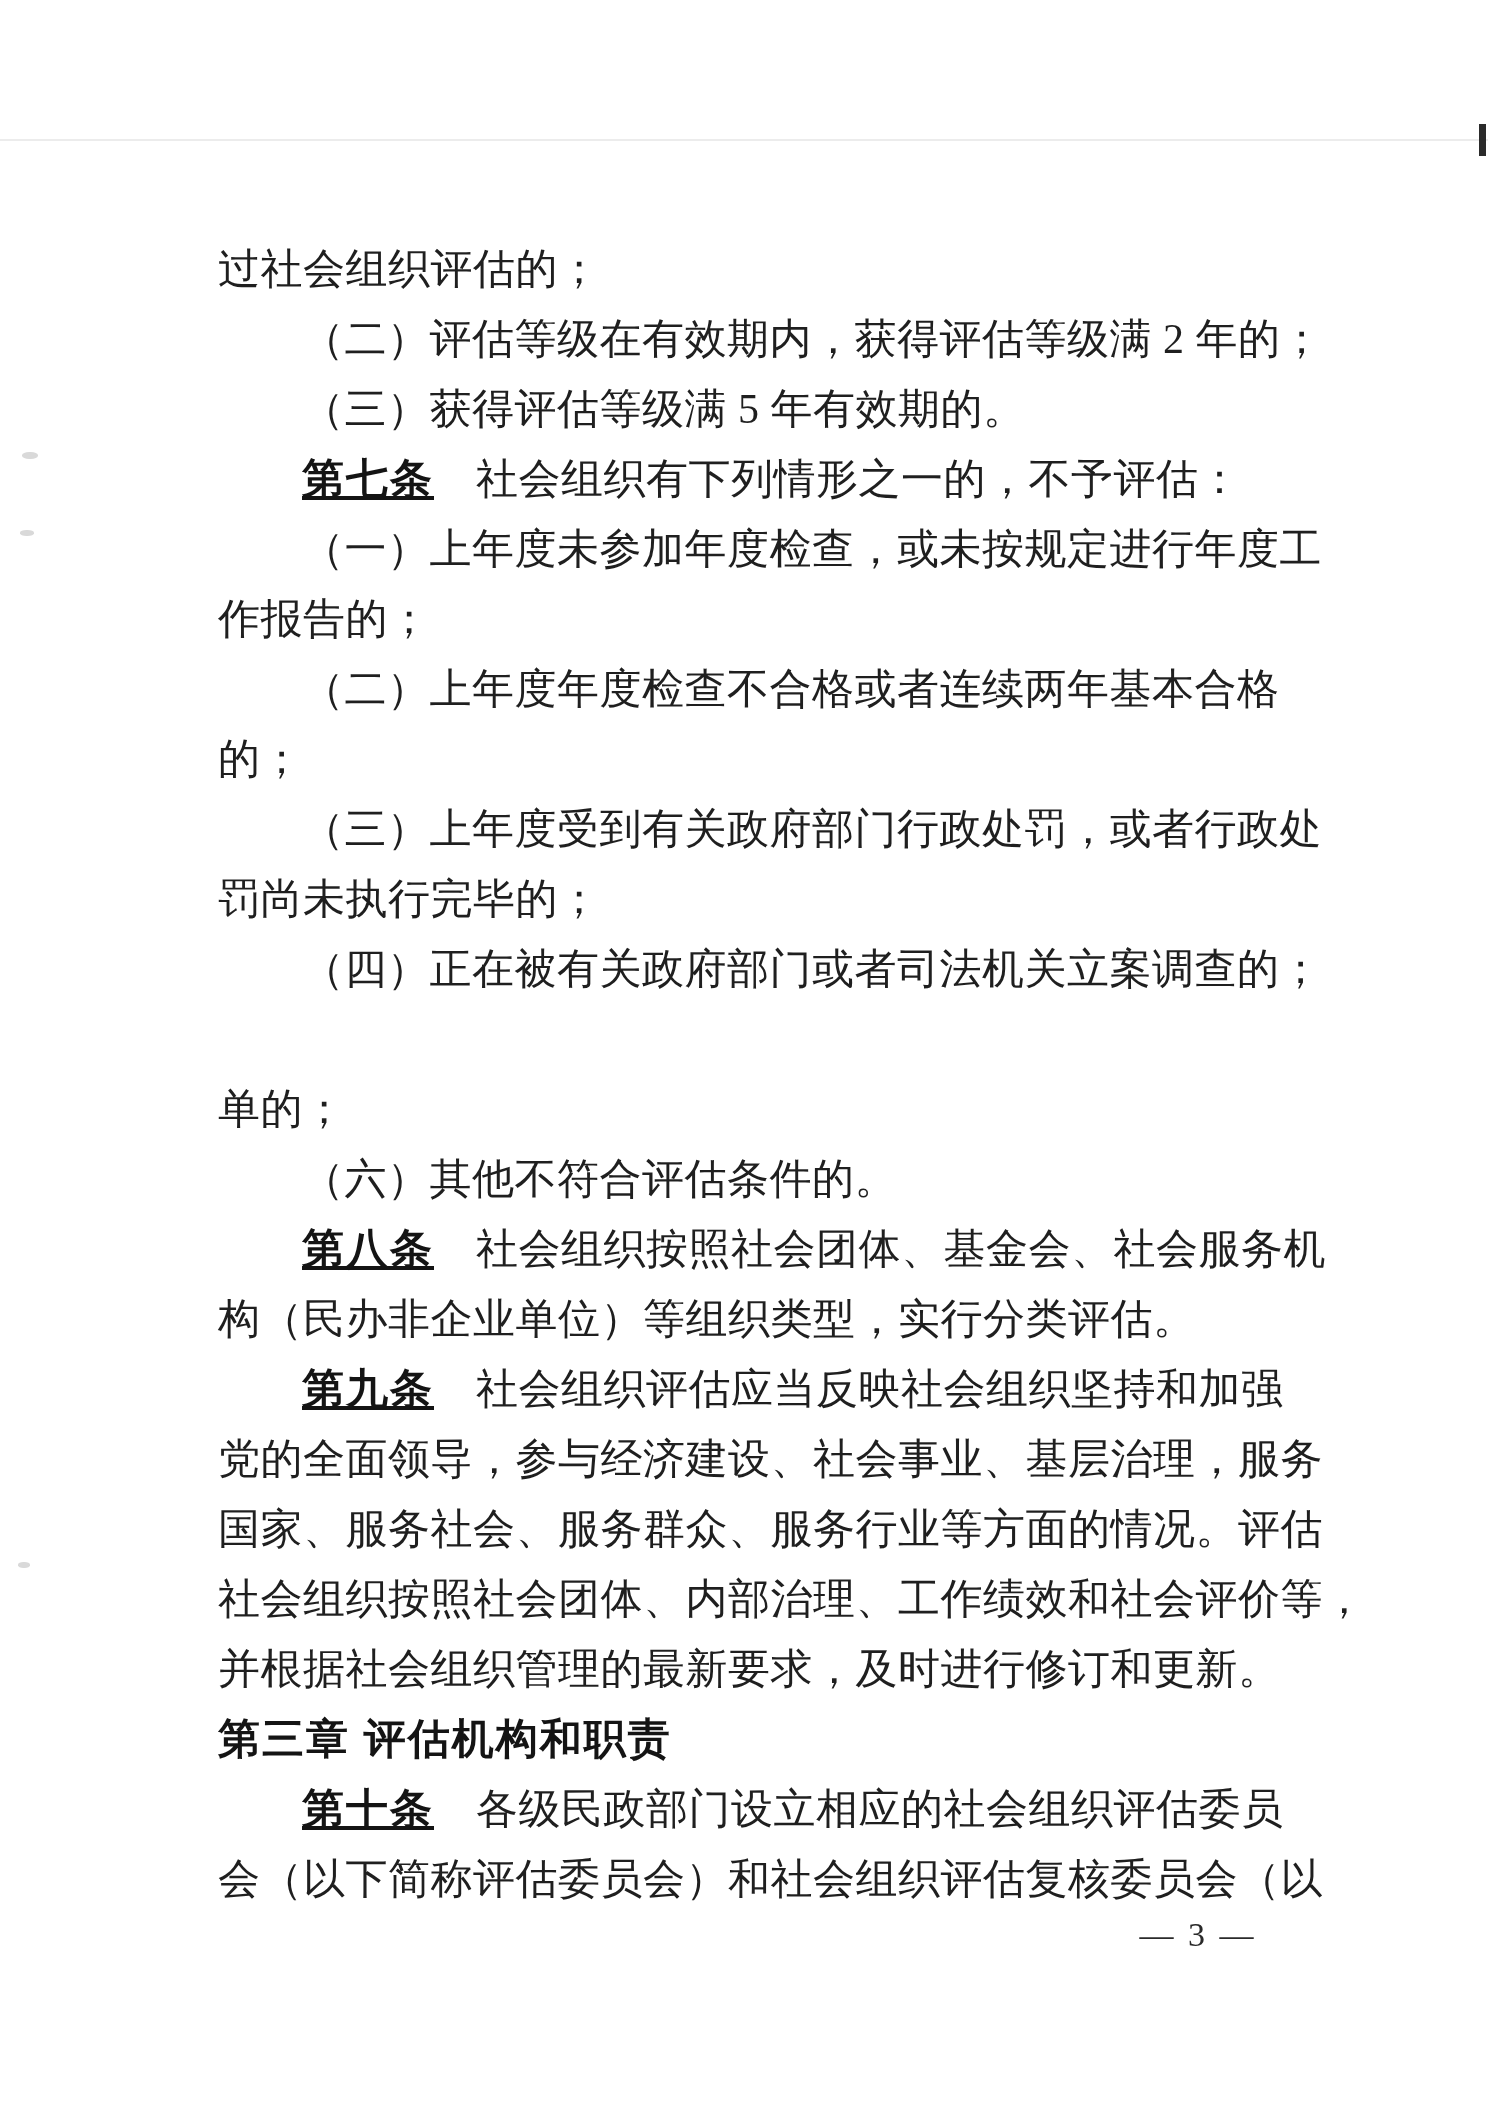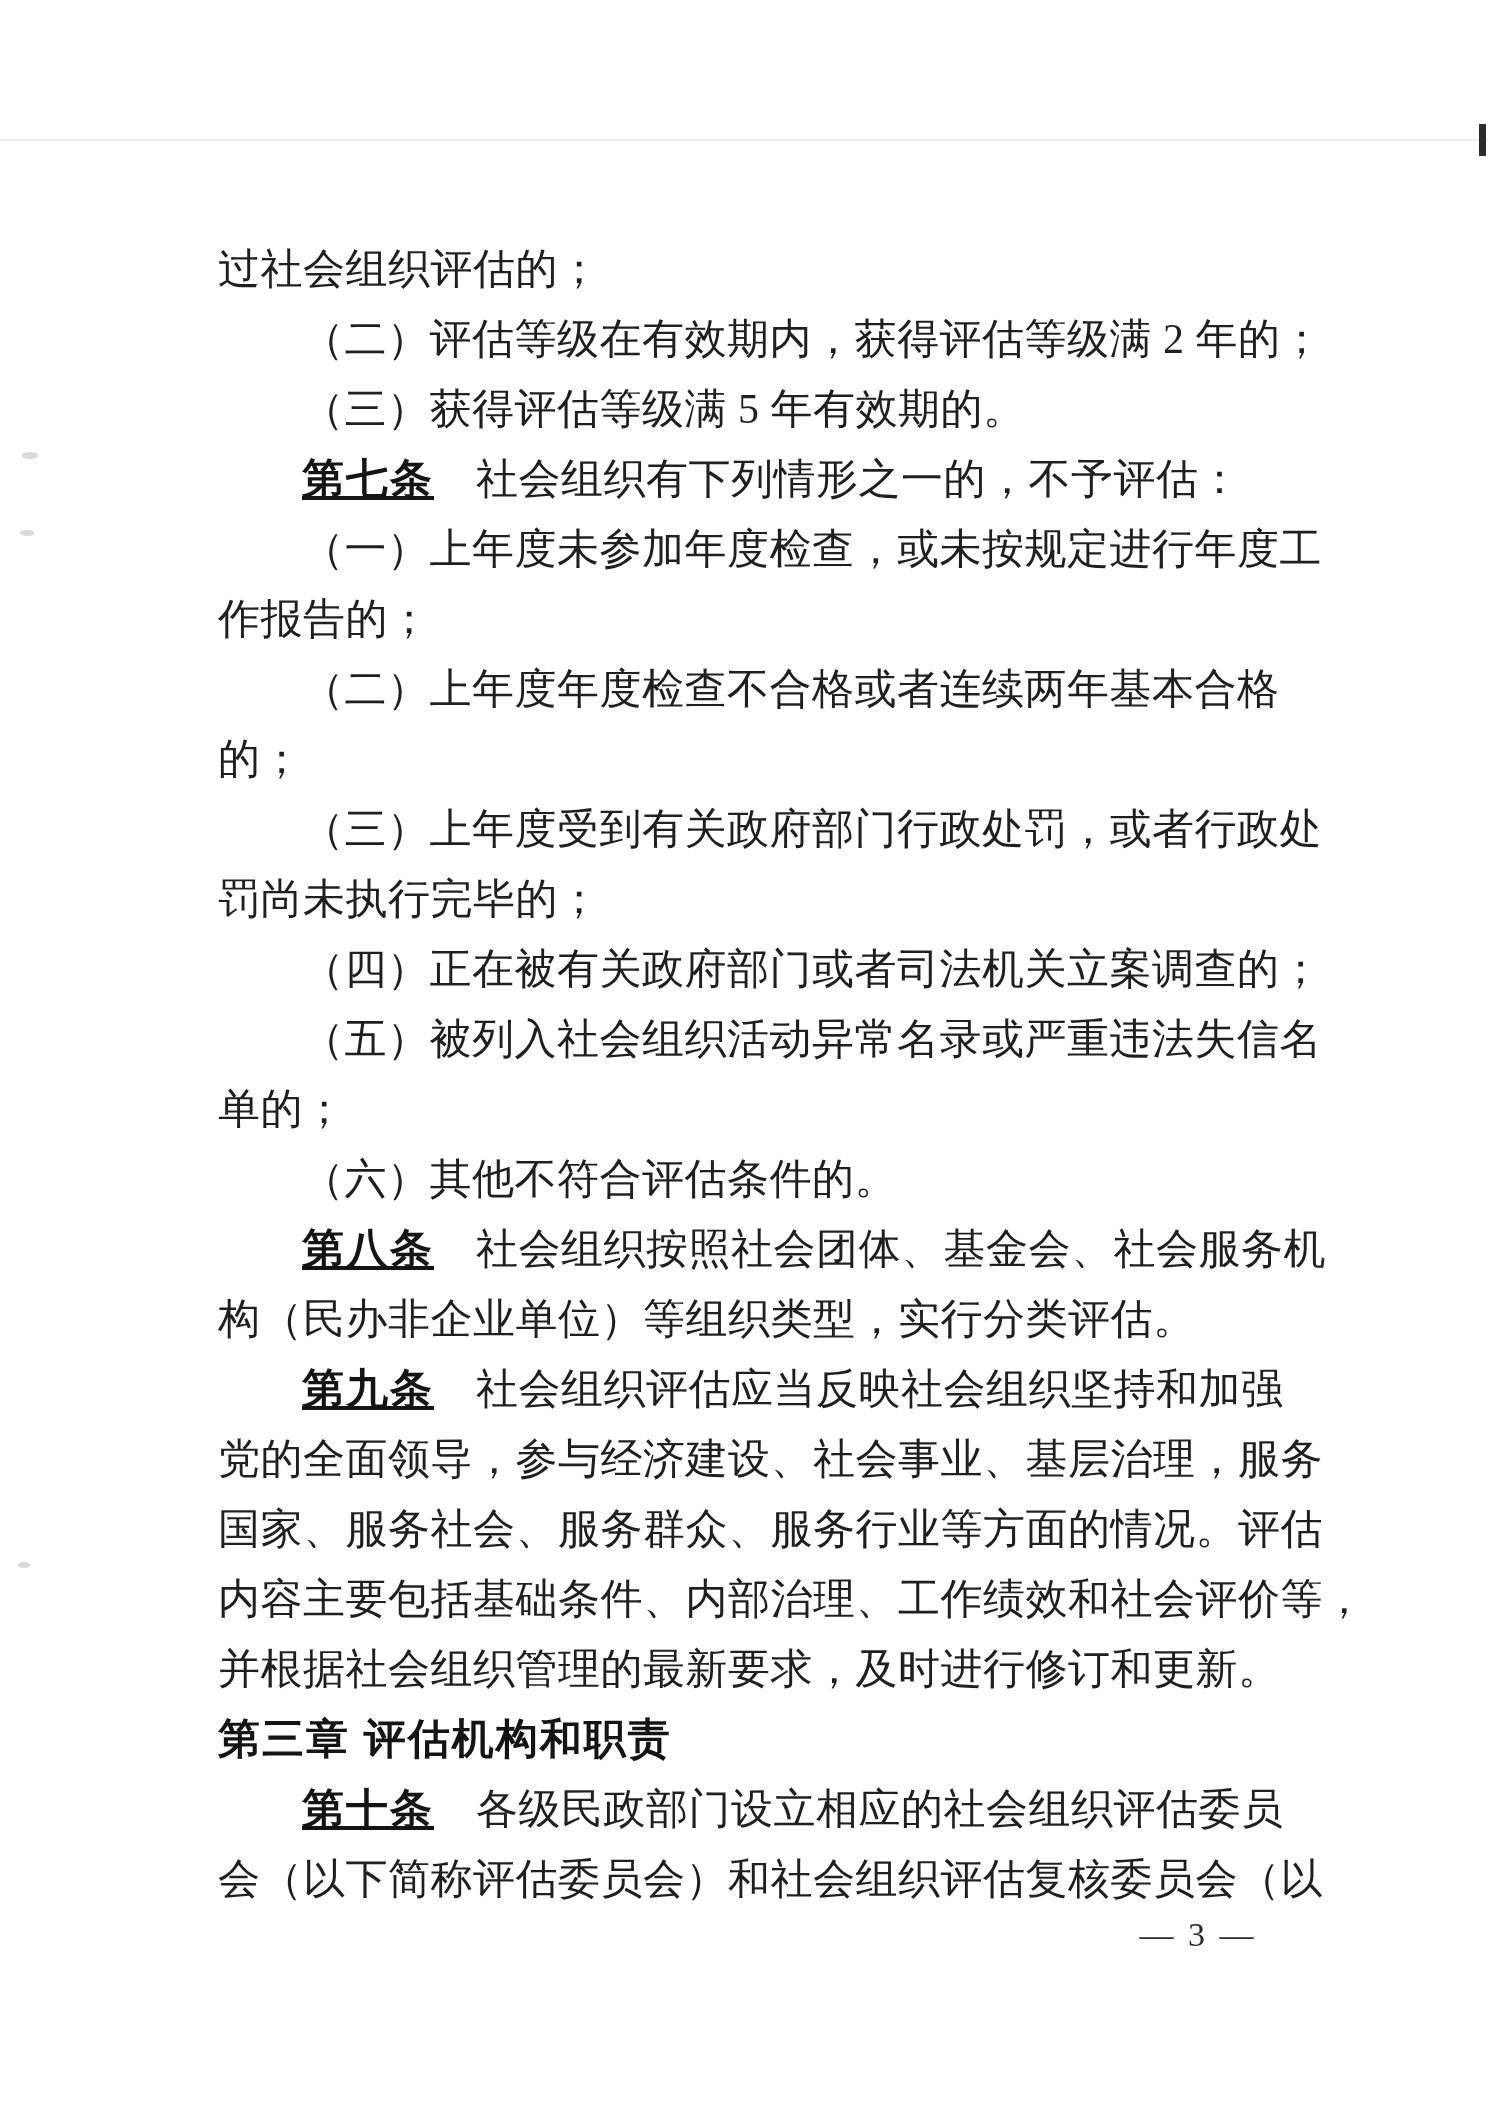--- a/index.html
+++ b/index.html
@@ -99,37 +99,36 @@
   <div class="line indent" style="top:665px"><span>（二）上年度年度检查不合格或者连续两年基本合格</span></div>
 
   <div class="line" style="top:735px"><span>的；</span></div>
 
   <div class="line indent" style="top:805px"><span>（三）上年度受到有关政府部门行政处罚，或者行政处</span></div>
 
   <div class="line" style="top:875px"><span>罚尚未执行完毕的；</span></div>
 
   <div class="line indent" style="top:945px"><span>（四）正在被有关政府部门或者司法机关立案调查的；</span></div>
 
-  <div class="line indent" style="top:1015px"><span>（五）被列入社会组织活动异常名录或严重违法失信名</span></div>
 
   <div class="line" style="top:1085px"><span>单的；</span></div>
 
   <div class="line indent" style="top:1155px"><span>（六）其他不符合评估条件的。</span></div>
 
   <div class="line indent" style="top:1225px"><span class="lead">第八条</span><span>社会组织按照社会团体、基金会、社会服务机</span></div>
 
   <div class="line" style="top:1295px"><span>构（民办非企业单位）等组织类型，实行分类评估。</span></div>
 
   <div class="line indent" style="top:1365px"><span class="lead">第九条</span><span>社会组织评估应当反映社会组织坚持和加强</span></div>
 
   <div class="line" style="top:1435px"><span>党的全面领导，参与经济建设、社会事业、基层治理，服务</span></div>
 
   <div class="line" style="top:1505px"><span>国家、服务社会、服务群众、服务行业等方面的情况。评估</span></div>
 
-  <div class="line" style="top:1575px"><span>内容主要包括基础条件、内部治理、工作绩效和社会评价等，</span></div>
+  <div class="line" style="top:1575px"><span>社会组织按照社会团体、内部治理、工作绩效和社会评价等，</span></div>
 
   <div class="line" style="top:1645px"><span>并根据社会组织管理的最新要求，及时进行修订和更新。</span></div>
 
   <div class="line heading" style="top:1715px"><span>第三章 评估机构和职责</span></div>
 
   <div class="line indent" style="top:1785px"><span class="lead">第十条</span><span>各级民政部门设立相应的社会组织评估委员</span></div>
 
   <div class="line" style="top:1855px"><span>会（以下简称评估委员会）和社会组织评估复核委员会（以</span></div>
 
   <div class="page-number">— 3 —</div>

